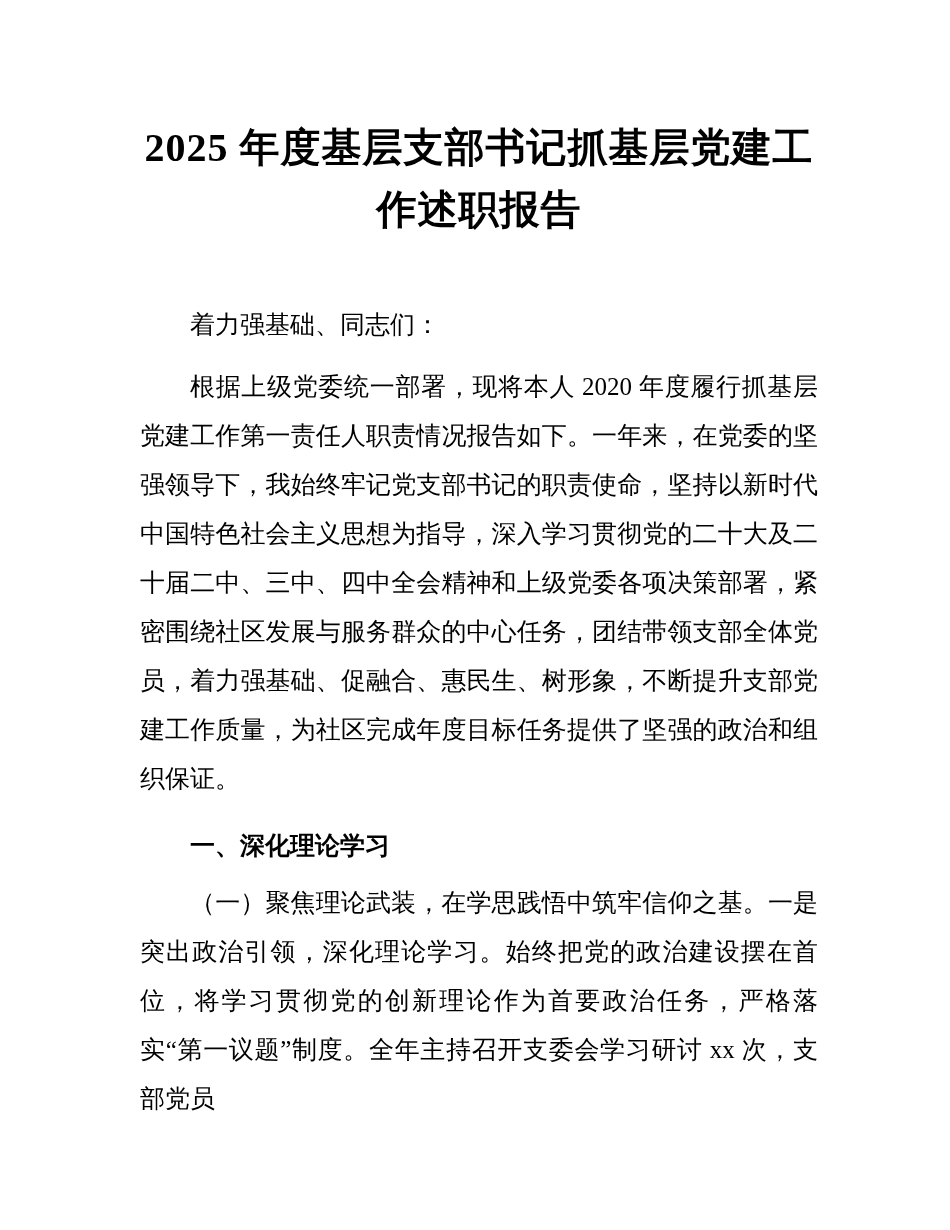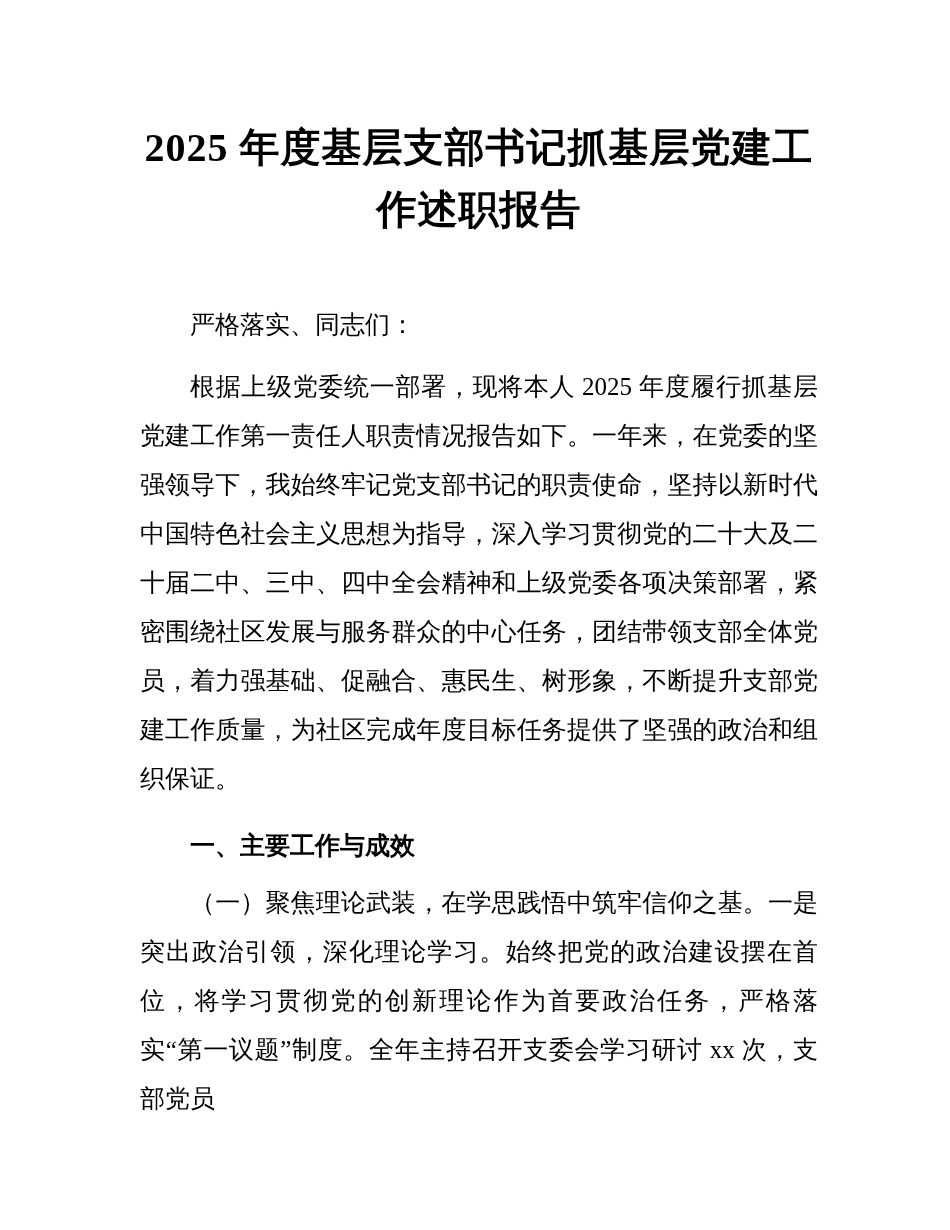--- a/index.html
+++ b/index.html
@@ -60,22 +60,22 @@
   }
 </style>
 </head>
 <body>
 
 <div class="page">
   <div class="content">
 
     <h1 class="doc-title">2025 年度基层支部书记抓基层党建工作述职报告</h1>
 
-    <p class="body-text salutation">严格落实、同志们：</p>
+    <p class="body-text salutation">着力强基础、同志们：</p>
 
-    <p class="body-text intro-para">根据上级党委统一部署，现将本人 2025 年度履行抓基层党建工作第一责任人职责情况报告如下。一年来，在党委的坚强领导下，我始终牢记党支部书记的职责使命，坚持以新时代中国特色社会主义思想为指导，深入学习贯彻党的二十大及二十届二中、三中、四中全会精神和上级党委各项决策部署，紧密围绕社区发展与服务群众的中心任务，团结带领支部全体党员，着力强基础、促融合、惠民生、树形象，不断提升支部党建工作质量，为社区完成年度目标任务提供了坚强的政治和组织保证。</p>
+    <p class="body-text intro-para">根据上级党委统一部署，现将本人 2020 年度履行抓基层党建工作第一责任人职责情况报告如下。一年来，在党委的坚强领导下，我始终牢记党支部书记的职责使命，坚持以新时代中国特色社会主义思想为指导，深入学习贯彻党的二十大及二十届二中、三中、四中全会精神和上级党委各项决策部署，紧密围绕社区发展与服务群众的中心任务，团结带领支部全体党员，着力强基础、促融合、惠民生、树形象，不断提升支部党建工作质量，为社区完成年度目标任务提供了坚强的政治和组织保证。</p>
 
-    <h2 class="section-heading">一、主要工作与成效</h2>
+    <h2 class="section-heading">一、深化理论学习</h2>
 
     <p class="body-text sub-para"><span class="bold-lead">（一）聚焦理论武装，在学思践悟中筑牢信仰之基。一是突出政治引领，深化理论学习。</span><span>始终把党的政治建设摆在首位，将学习贯彻党的创新理论作为首要政治任务，严格落实“第一议题”制度。全年主持召开支委会学习研讨 xx 次，支部党员</span></p>
 
   </div>
 </div>
 
 </body></html>

